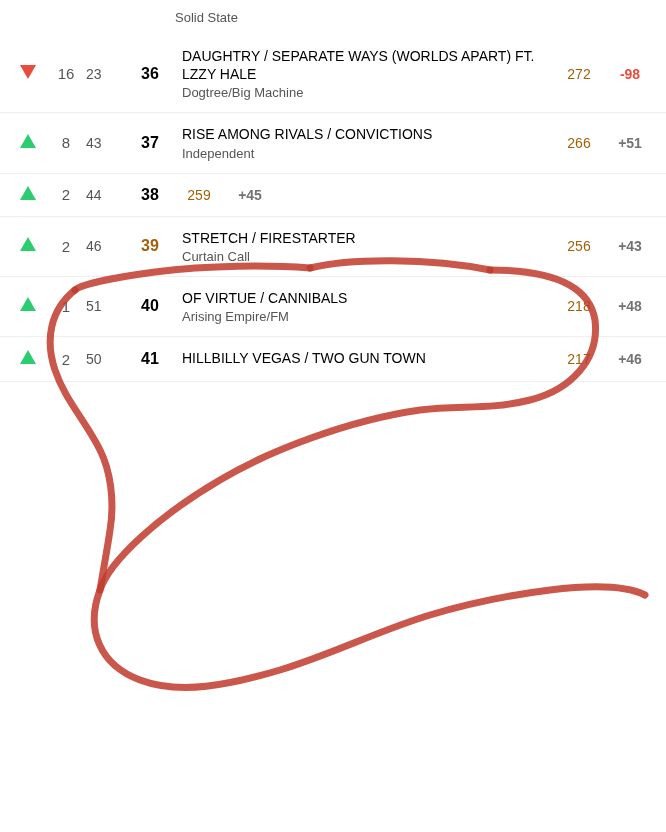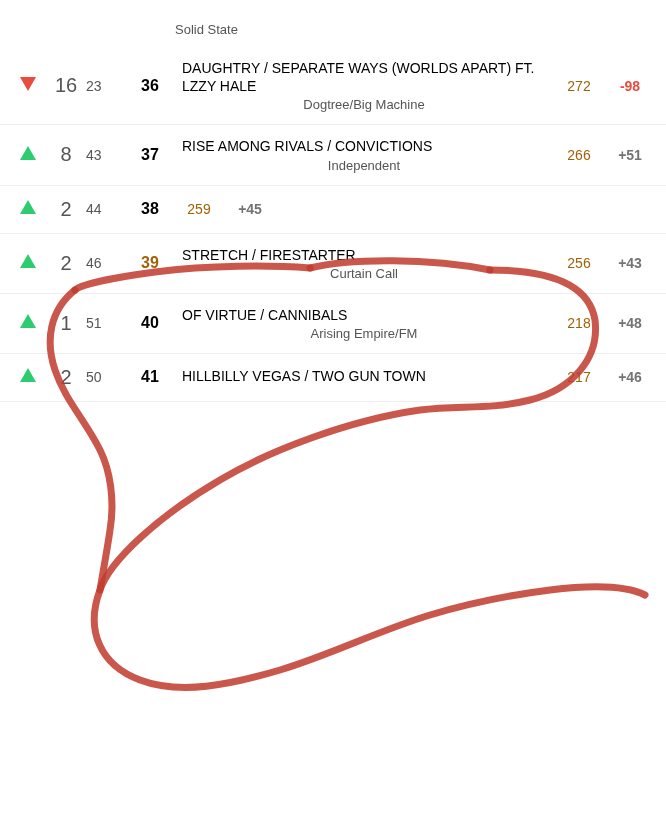--- a/index.html
+++ b/index.html
@@ -5,38 +5,38 @@
     * { margin: 0; padding: 0; box-sizing: border-box; }
     body {
       font-family: Arial, sans-serif;
       background: #fff;
       width: 666px;
       min-height: 832px;
       overflow-x: hidden;
       position: relative;
     }
     .chart-container {
-      padding: 22px 0;
+      padding: 10px 0;
     }
     .chart-row {
       display: flex;
       align-items: center;
       padding: 12px 10px;
       border-bottom: 1px solid #eee;
       position: relative;
     }
     .col-arrow {
       width: 36px;
       text-align: center;
       flex-shrink: 0;
     }
     .col-num1 {
       width: 40px;
       text-align: center;
-      font-size: 20px;
+      font-size: 15px;
       color: #555;
       flex-shrink: 0;
     }
     .col-num2 {
       width: 40px;
       font-size: 14px;
       color: #555;
       flex-shrink: 0;
     }
     .col-rank {
@@ -57,21 +57,20 @@
     .song-title {
       font-size: 14px;
       font-weight: normal;
       color: #000;
       line-height: 1.3;
     }
     .song-label {
       font-size: 13px;
       color: #555;
       margin-top: 2px;
-      text-align: center;
     }
     .col-points {
       width: 50px;
       text-align: center;
       font-size: 14px;
       color: #a16207;
       flex-shrink: 0;
     }
     .col-change {
       width: 52px;

